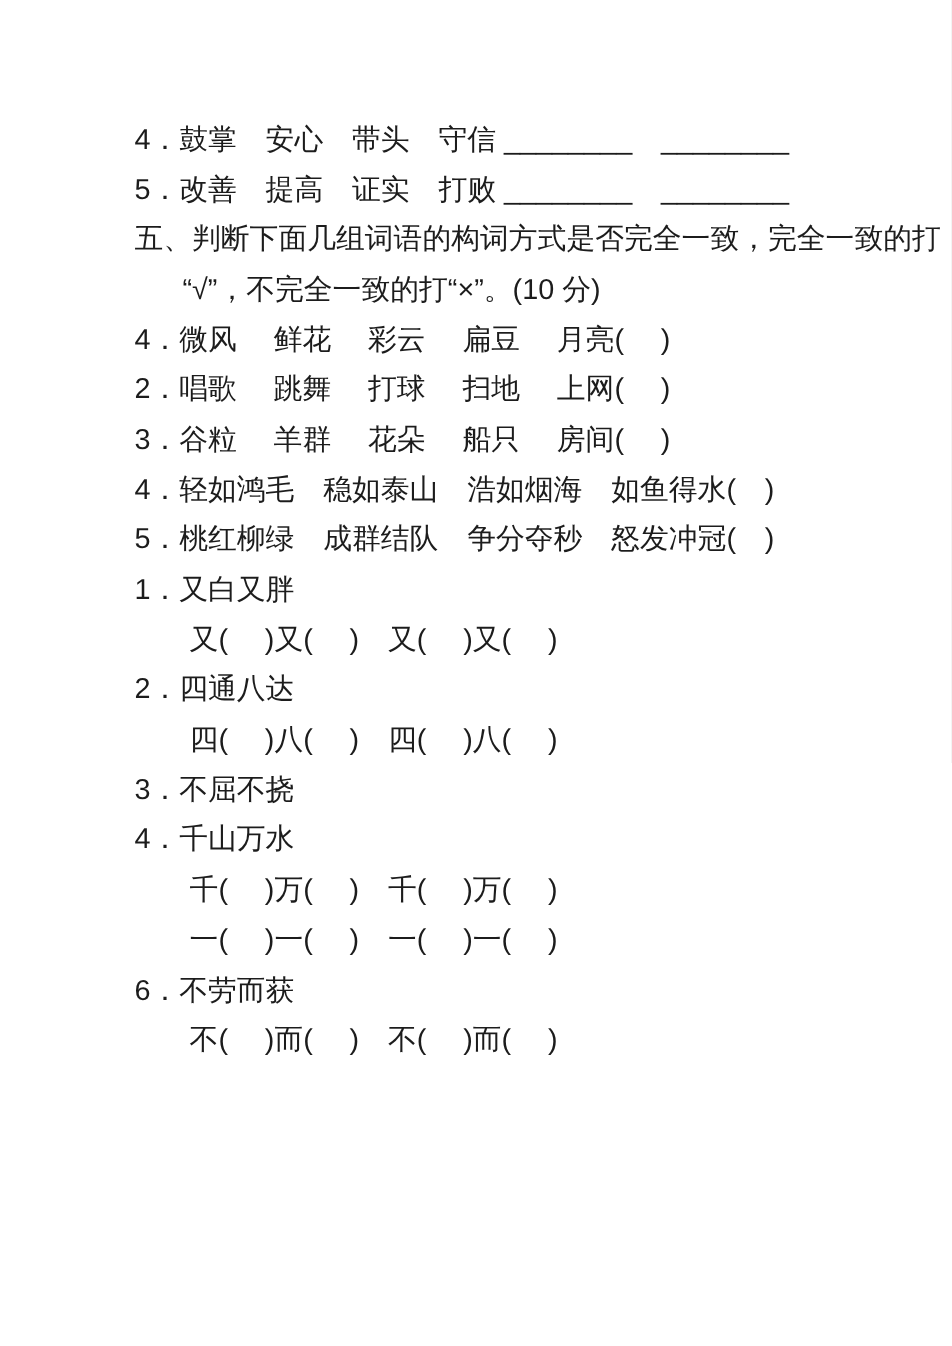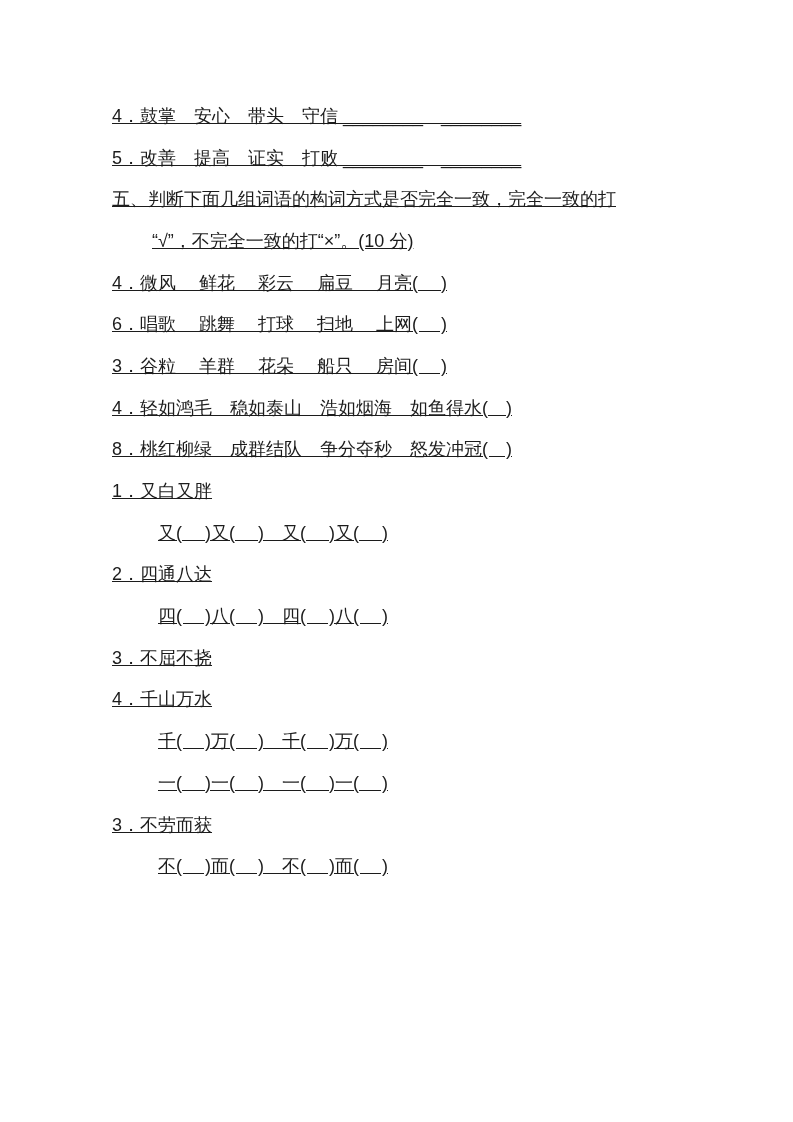--- a/index.html
+++ b/index.html
@@ -14,22 +14,21 @@
     background: #ffffff;
     color: #1c1c1c;
     font-family: "Liberation Sans", "DejaVu Sans", sans-serif;
     overflow: hidden;
   }
   .content {
     position: absolute;
     top: 95px;
     left: 112px;
     right: 18px;
-    font-size: 18px;
-    text-decoration: underline;
+    font-size: 24px;
   }
   .line {
     height: 41.7px;
     display: flex;
     align-items: center;
     white-space: pre;
   }
   .indent-sm { padding-left: 40px; }   
   .indent    { padding-left: 46px; }   
 </style>
@@ -39,36 +38,36 @@
 <div class="page">
   <div class="content">
 
     <div class="line">4．鼓掌　安心　带头　守信 ________　________</div>
     <div class="line">5．改善　提高　证实　打败 ________　________</div>
 
     <div class="line">五、判断下面几组词语的构词方式是否完全一致，完全一致的打</div>
     <div class="line indent-sm">“√”，不完全一致的打“×”。(10 分)</div>
 
     <div class="line">4．微风　 鲜花　 彩云　 扁豆　 月亮(　 )</div>
-    <div class="line">6．唱歌　 跳舞　 打球　 扫地　 上网(　 )</div>
+    <div class="line">2．唱歌　 跳舞　 打球　 扫地　 上网(　 )</div>
     <div class="line">3．谷粒　 羊群　 花朵　 船只　 房间(　 )</div>
     <div class="line">4．轻如鸿毛　稳如泰山　浩如烟海　如鱼得水(　)</div>
-    <div class="line">8．桃红柳绿　成群结队　争分夺秒　怒发冲冠(　)</div>
+    <div class="line">5．桃红柳绿　成群结队　争分夺秒　怒发冲冠(　)</div>
 
 
     <div class="line">1．又白又胖</div>
     <div class="line indent">又(　 )又(　 )　又(　 )又(　 )</div>
 
     <div class="line">2．四通八达</div>
     <div class="line indent">四(　 )八(　 )　四(　 )八(　 )</div>
 
     <div class="line">3．不屈不挠</div>
 
     <div class="line">4．千山万水</div>
     <div class="line indent">千(　 )万(　 )　千(　 )万(　 )</div>
 
     <div class="line indent">一(　 )一(　 )　一(　 )一(　 )</div>
 
-    <div class="line">3．不劳而获</div>
+    <div class="line">6．不劳而获</div>
     <div class="line indent">不(　 )而(　 )　不(　 )而(　 )</div>
 
   </div>
 </div>
 
 </body></html>

